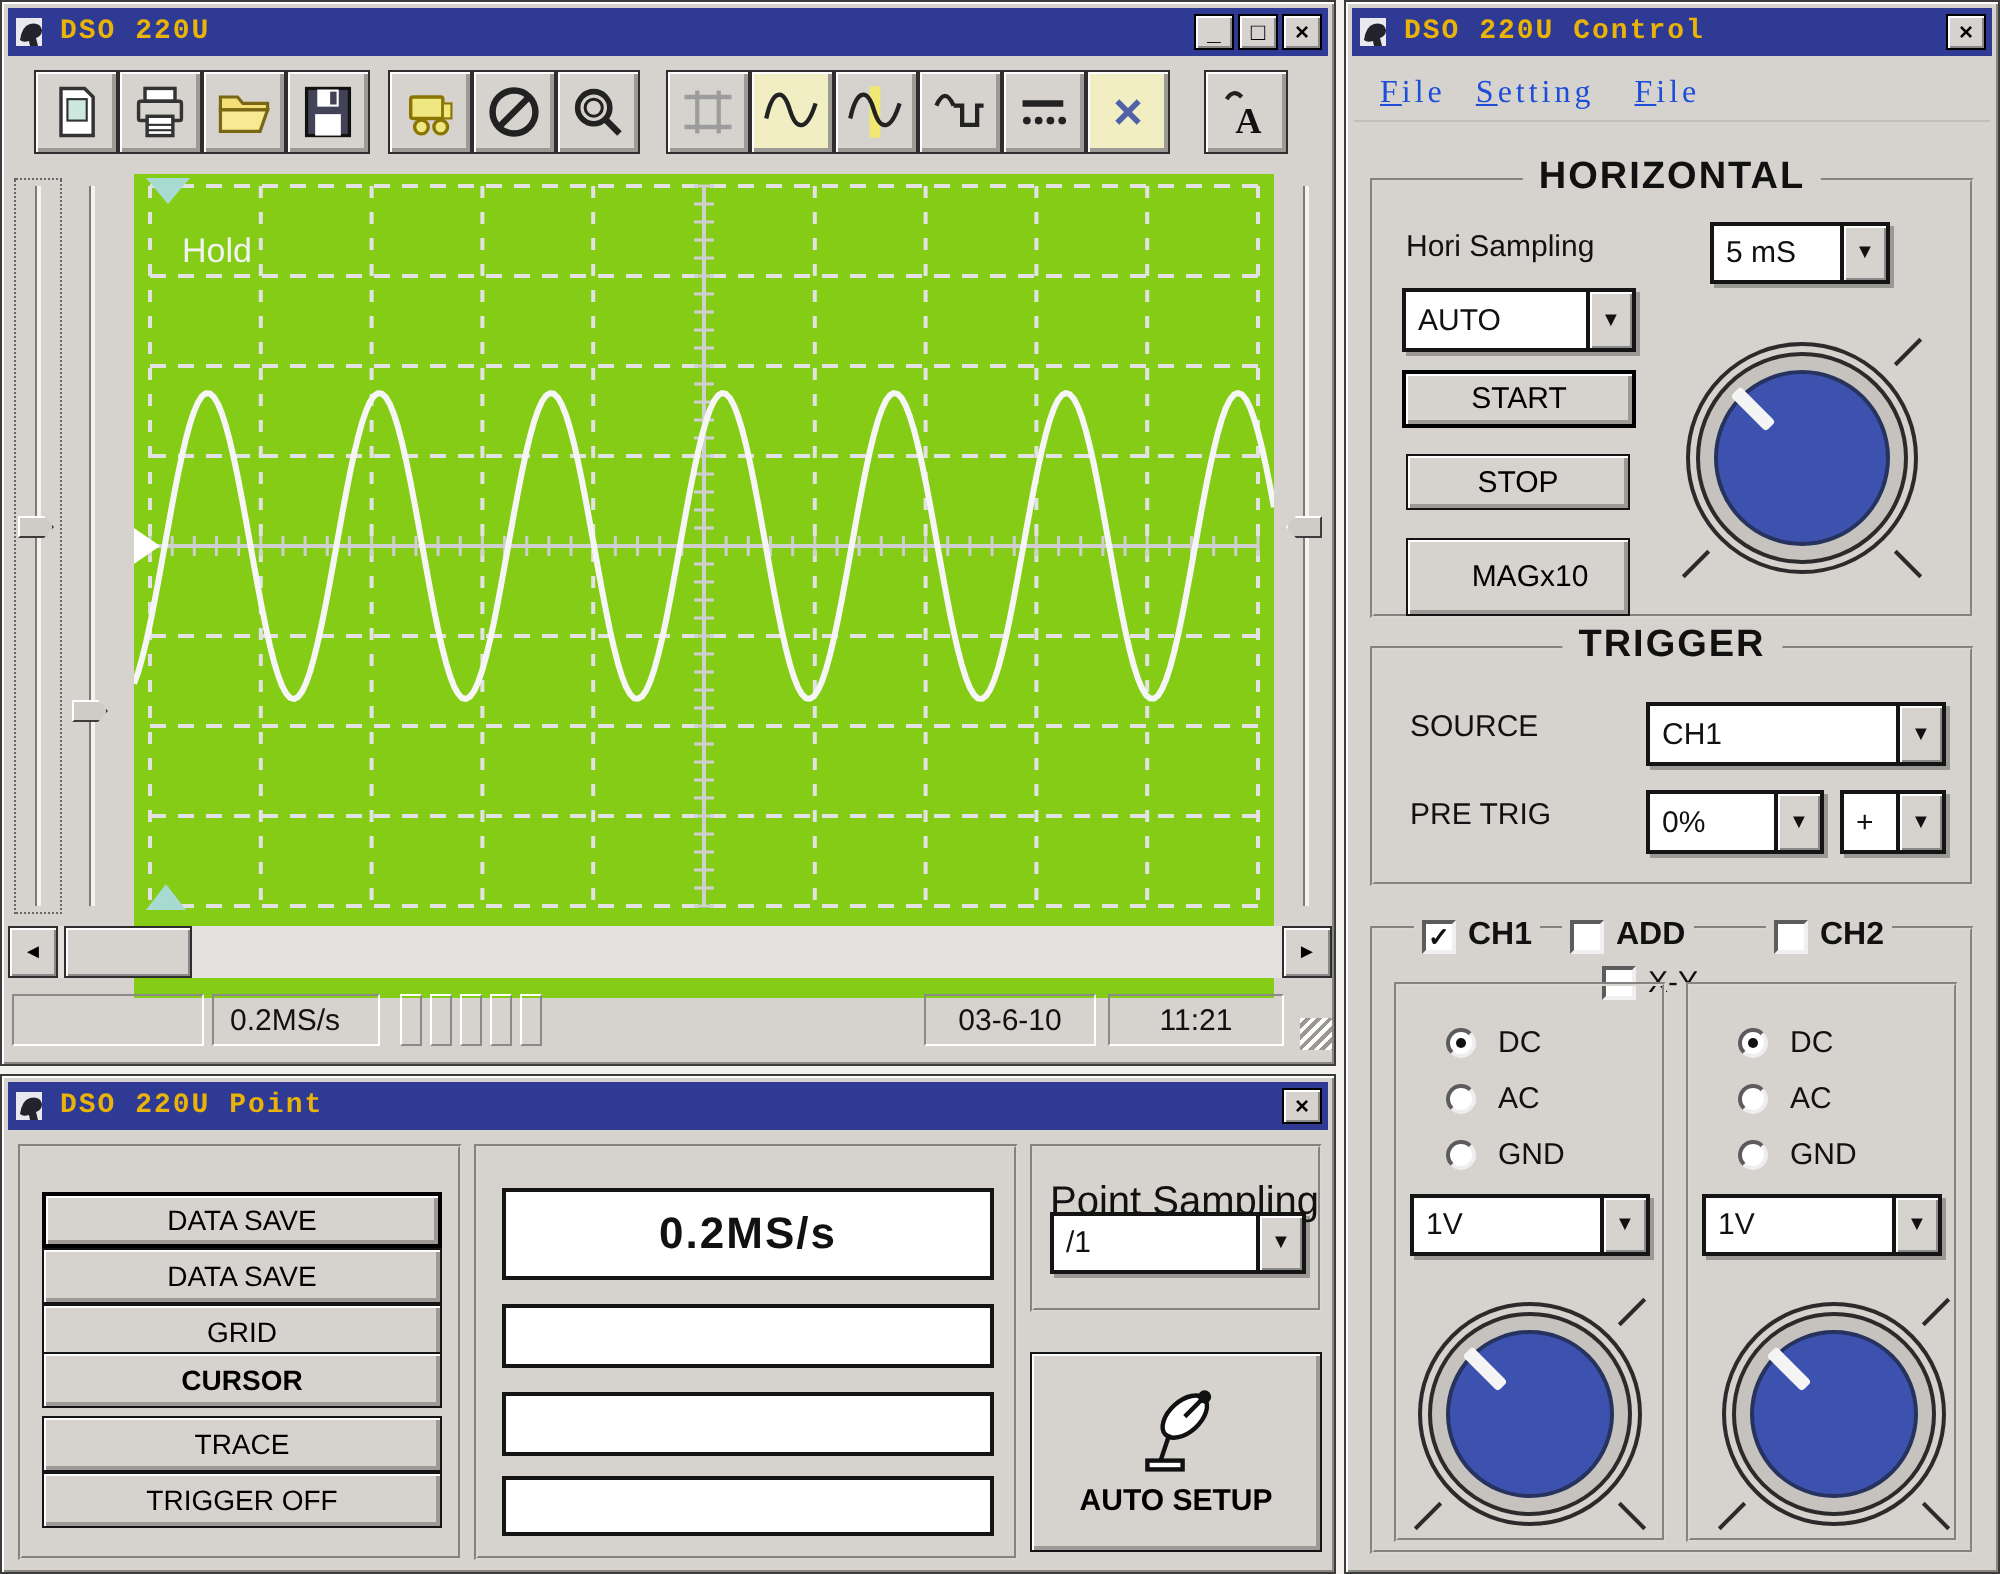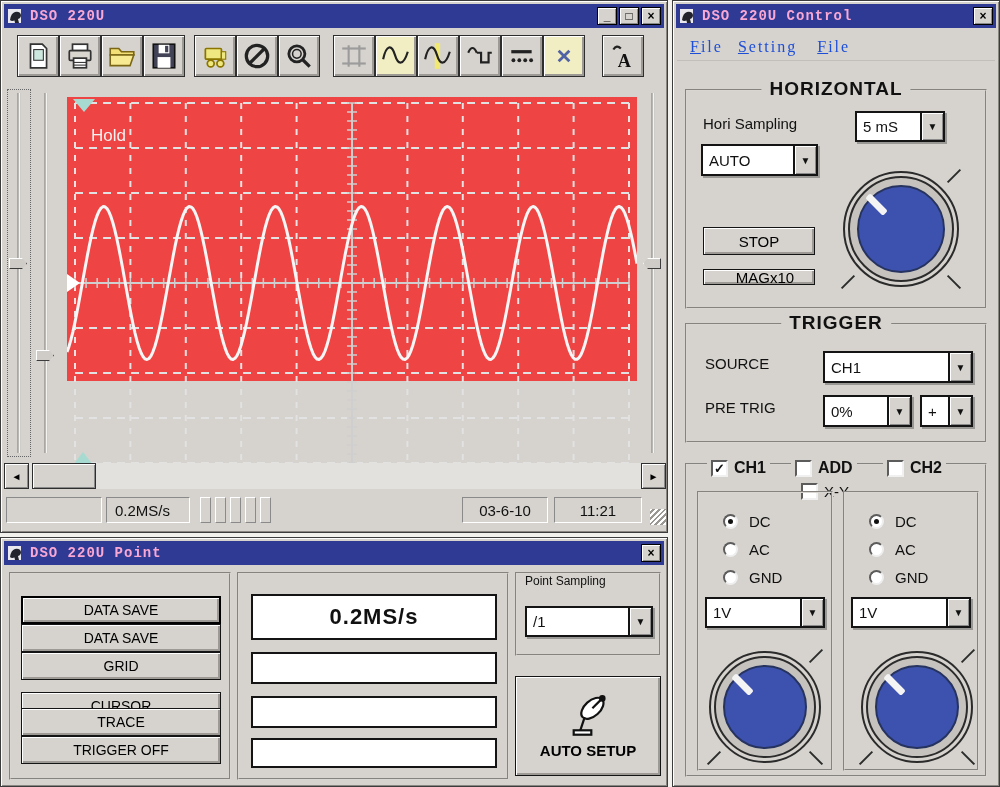--- a/index.html
+++ b/index.html
@@ -5,21 +5,21 @@
   html,body{margin:0;padding:0;background:#f2f1ee;}
   *{box-sizing:border-box;}
   .canvas{position:relative;width:1000px;height:787px;background:#f2f1ee;
           font-family:"Liberation Sans",sans-serif;color:#111;overflow:hidden;}
 
   
   .window{position:absolute;background:#d6d3ce;border:1px solid #3c3c3c;
           box-shadow:inset 1px 1px 0 #ffffff,inset -1px -1px 0 #8a8782;}
   .titlebar{position:absolute;left:3px;top:3px;right:3px;height:24px;background:#2e3a94;
             display:flex;align-items:center;padding:0 3px;gap:5px;}
-  .title-text{color:#f9a8d4;font-family:"Liberation Mono",monospace;font-weight:bold;
+  .title-text{color:#eab308;font-family:"Liberation Mono",monospace;font-weight:bold;
               font-size:14px;letter-spacing:1px;white-space:nowrap;}
   .tbtns{margin-left:auto;display:flex;gap:2px;}
   .tbtn{width:20px;height:18px;background:#d6d3ce;border:1px solid #000;
         box-shadow:inset 1px 1px 0 #fff,inset -1px -1px 0 #8a8a8a;
         display:flex;align-items:center;justify-content:center;
         font-size:12px;font-weight:bold;padding:0;font-family:inherit;cursor:default;}
   .app-ic{width:18px;height:18px;flex:0 0 auto;}
 
   
   .xbtn{position:absolute;background:#d6d3ce;border:1px solid #141414;
@@ -70,21 +70,21 @@
   .vslider{position:absolute;top:88px;width:24px;height:368px;}
   .vslider.focus{outline:1px dotted #666;outline-offset:-1px;}
   .vtrack{position:absolute;left:50%;top:4px;bottom:4px;width:3px;transform:translateX(-50%);
           background:#7e7b76;border-right:2px solid #f4f3f0;}
   .vthumb{position:absolute;left:2px;width:18px;height:11px;background:#cfccc7;
           border-top:1px solid #fff;border-left:1px solid #fff;
           border-right:1px solid #3c3c3c;border-bottom:1px solid #3c3c3c;
           clip-path:polygon(0 0,72% 0,100% 50%,72% 100%,0 100%);}
   .vthumb.left{clip-path:polygon(28% 0,100% 0,100% 100%,28% 100%,0 50%);}
 
-  .scope{position:absolute;left:66px;top:96px;width:570px;height:284px;background:#ef4444;}
+  .scope{position:absolute;left:66px;top:86px;width:570px;height:412px;background:#84cc16;}
 
   .hscroll{position:absolute;left:3px;top:462px;width:662px;height:26px;background:#e3e1dd;}
   .sbtn{position:absolute;top:0;width:25px;height:26px;background:#d6d3ce;border:1px solid #2e2e2e;
         box-shadow:inset 1px 1px 0 #fff,inset -1px -1px 0 #8a8a8a;
         display:flex;align-items:center;justify-content:center;font-size:10px;padding:0;}
   .hthumb{position:absolute;left:28px;top:0;width:64px;height:26px;background:#d6d3ce;
           border:1px solid #2e2e2e;box-shadow:inset 1px 1px 0 #fff,inset -1px -1px 0 #8a8a8a;}
 
   .statusbar{position:absolute;left:3px;top:492px;width:662px;height:36px;}
   .sp{position:absolute;top:4px;height:26px;border:1px solid;border-color:#8a8a8a #fff #fff #8a8a8a;
@@ -420,34 +420,34 @@
         <button class="tbtn">
             <span>×</span>
           </button>
       </span>
     </div>
 
     <div class="groupbox" style="left:8px;top:34px;width:222px;height:208px;">
       <button class="xbtn default stackbtn" style="top:22px;">DATA SAVE</button>
       <button class="xbtn stackbtn" style="top:50px;">DATA SAVE</button>
       <button class="xbtn stackbtn" style="top:78px;">GRID</button>
-      <button class="xbtn stackbtn" style="top:118px;">CURSOR</button>
+      <button class="xbtn stackbtn" style="top:102px;font-weight:bold;">CURSOR</button>
       <button class="xbtn stackbtn" style="top:134px;">TRACE</button>
       <button class="xbtn stackbtn" style="top:162px;">TRIGGER OFF</button>
     </div>
 
     <div class="groupbox" style="left:236px;top:34px;width:272px;height:208px;">
       <span class="readout bigread" style="left:12px;top:20px;width:246px;height:46px;">0.2MS/s</span>
       <span class="readout" style="left:12px;top:78px;width:246px;height:32px;"></span>
       <span class="readout" style="left:12px;top:122px;width:246px;height:32px;"></span>
       <span class="readout" style="left:12px;top:164px;width:246px;height:30px;"></span>
     </div>
 
     <div class="groupbox" style="left:514px;top:34px;width:146px;height:84px;">
-      <span class="lbl" style="left:8px;top:0;font-size:12px;">Point Sampling</span>
+      <span class="lbl" style="left:8px;top:16px;font-size:20px;">Point Sampling</span>
       <div class="combo" style="left:8px;top:32px;width:128px;height:31px;">
         <span class="combo-value">/1</span>
         <span class="combo-btn">
             <i>▼</i>
           </span>
       </div>
     </div>
 
     <button class="xbtn" style="left:514px;top:138px;width:146px;height:100px;flex-direction:column;gap:4px;font-weight:bold;">
       <svg viewBox="0 0 40 40" width="44" height="44">
@@ -493,22 +493,23 @@
         <span class="combo-btn">
             <i>▼</i>
           </span>
       </div>
       <div class="combo" style="left:14px;top:53px;width:117px;height:32px;">
         <span class="combo-value">AUTO</span>
         <span class="combo-btn">
             <i>▼</i>
           </span>
       </div>
+      <button class="xbtn default" style="left:14px;top:94px;width:117px;height:29px;">START</button>
       <button class="xbtn" style="left:16px;top:136px;width:112px;height:28px;">STOP</button>
-      <button class="xbtn" style="left:16px;top:178px;width:112px;height:16px;padding-left:12px;">MAGx10</button>
+      <button class="xbtn" style="left:16px;top:178px;width:112px;height:39px;padding-left:12px;">MAGx10</button>
       <div class="knob" style="left:156px;top:80px;">
         <span class="ktick tr"></span>
           <span class="ktick bl"></span>
           <span class="ktick br"></span>
         <span class="kouter"></span>
           <span class="kring"></span>
         <span class="kface"></span>
           <span class="kmark"></span>
       </div>
     </div>
@@ -535,21 +536,21 @@
             <i>▼</i>
           </span>
       </div>
     </div>
 
     <div class="groupbox" style="left:12px;top:462px;width:302px;height:314px;">
       <span class="ck-item" style="left:20px;top:-6px;">
         <span class="checkbox checked">✓</span>
         <b>CH1</b>
       </span>
-      <span class="ck-item" style="left:104px;top:-6px;">
+      <span class="ck-item" style="left:94px;top:-6px;">
         <span class="checkbox"></span>
         <b>ADD</b>
       </span>
       <span class="ck-item" style="left:196px;top:-6px;">
         <span class="checkbox"></span>
         <b>CH2</b>
       </span>
       <span class="ck-item" style="left:110px;top:18px;font-weight:normal;font-size:15px;">
         <span class="checkbox"></span>
         <span>X-Y</span>

